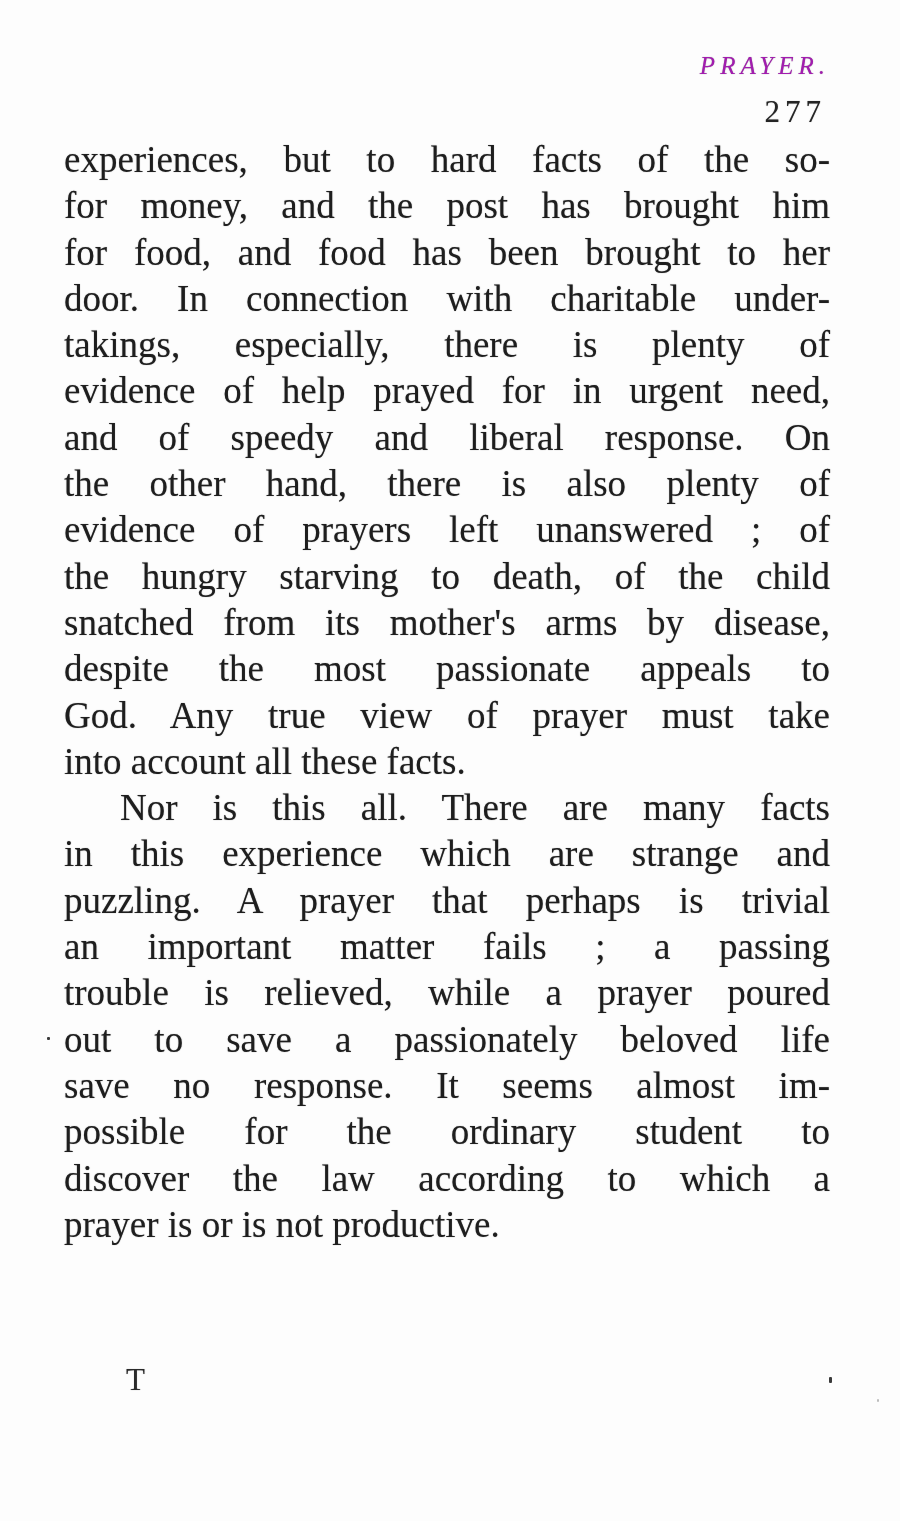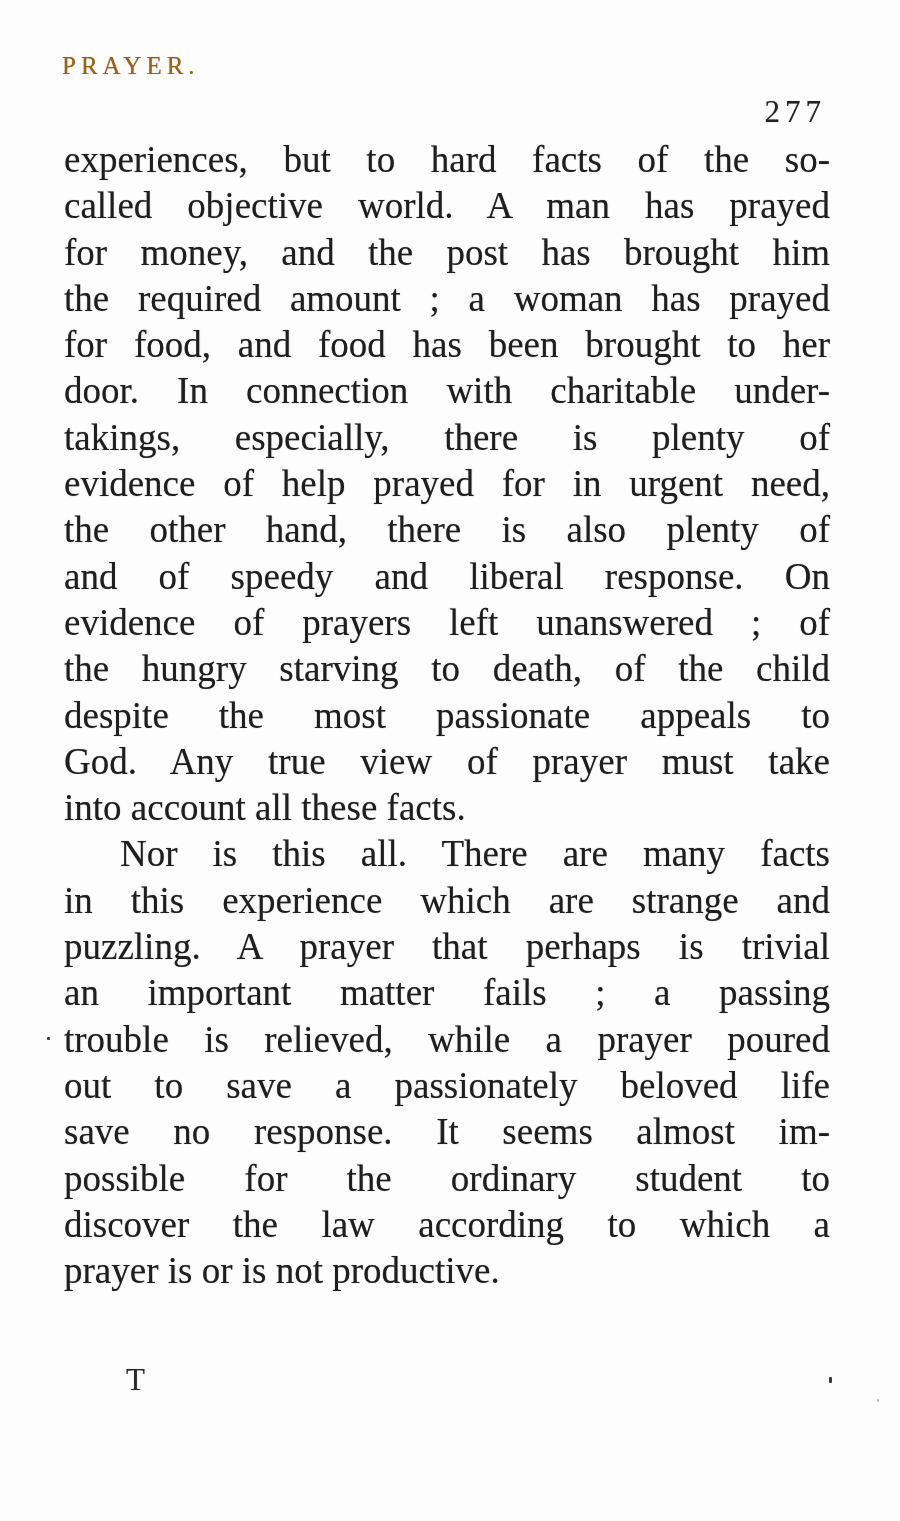--- a/index.html
+++ b/index.html
@@ -22,25 +22,26 @@
     top: 50px;
     left: 62px;
     width: 768px;
     height: 34px;
   }
   .running-title {
     position: absolute;
     left: 0;
     right: 0;
     top: 2px;
-    text-align: left;
+    text-align: right;
     font-size: 25px;
     letter-spacing: 5px;
-    color: #a16207;
+    color: #a21caf;
     text-shadow: 0 0 1px rgba(30,30,30,.45);
+    font-style: italic;
   }
   .page-number {
     position: absolute;
     right: 4px;
     top: 0;
     font-size: 31px;
     letter-spacing: 5px;
     color: #242424;
     text-shadow: 0 0 1px rgba(30,30,30,.45);
     margin-top: 44px;
@@ -94,31 +95,30 @@
 
 <div class="page">
 
   <div class="header">
     <span class="running-title">PRAYER.</span>
     <span class="page-number">277</span>
   </div>
 
   <div class="body-text" id="body-text">
       <div class="line">experiences, but to hard facts of the so-</div>
-      <div class="line">called objective world. A man has prayed</div>
       <div class="line">for money, and the post has brought him</div>
-      <div class="line">the required amount ; a woman has prayed</div>
       <div class="line">for food, and food has been brought to her</div>
       <div class="line">door. In connection with charitable under-</div>
       <div class="line">takings, especially, there is plenty of</div>
       <div class="line">evidence of help prayed for in urgent need,</div>
+      <div class="line">and of speedy and liberal response. On</div>
       <div class="line">the other hand, there is also plenty of</div>
-      <div class="line">and of speedy and liberal response. On</div>
       <div class="line">evidence of prayers left unanswered ; of</div>
       <div class="line">the hungry starving to death, of the child</div>
+      <div class="line">snatched from its mother's arms by disease,</div>
       <div class="line">despite the most passionate appeals to</div>
       <div class="line">God. Any true view of prayer must take</div>
       <div class="line last-of-paragraph">into account all these facts.</div>
       <div class="line indented">Nor is this all. There are many facts</div>
       <div class="line">in this experience which are strange and</div>
       <div class="line">puzzling. A prayer that perhaps is trivial</div>
       <div class="line">an important matter fails ; a passing</div>
       <div class="line">trouble is relieved, while a prayer poured</div>
       <div class="line">out to save a passionately beloved life</div>
       <div class="line">save no response. It seems almost im-</div>

